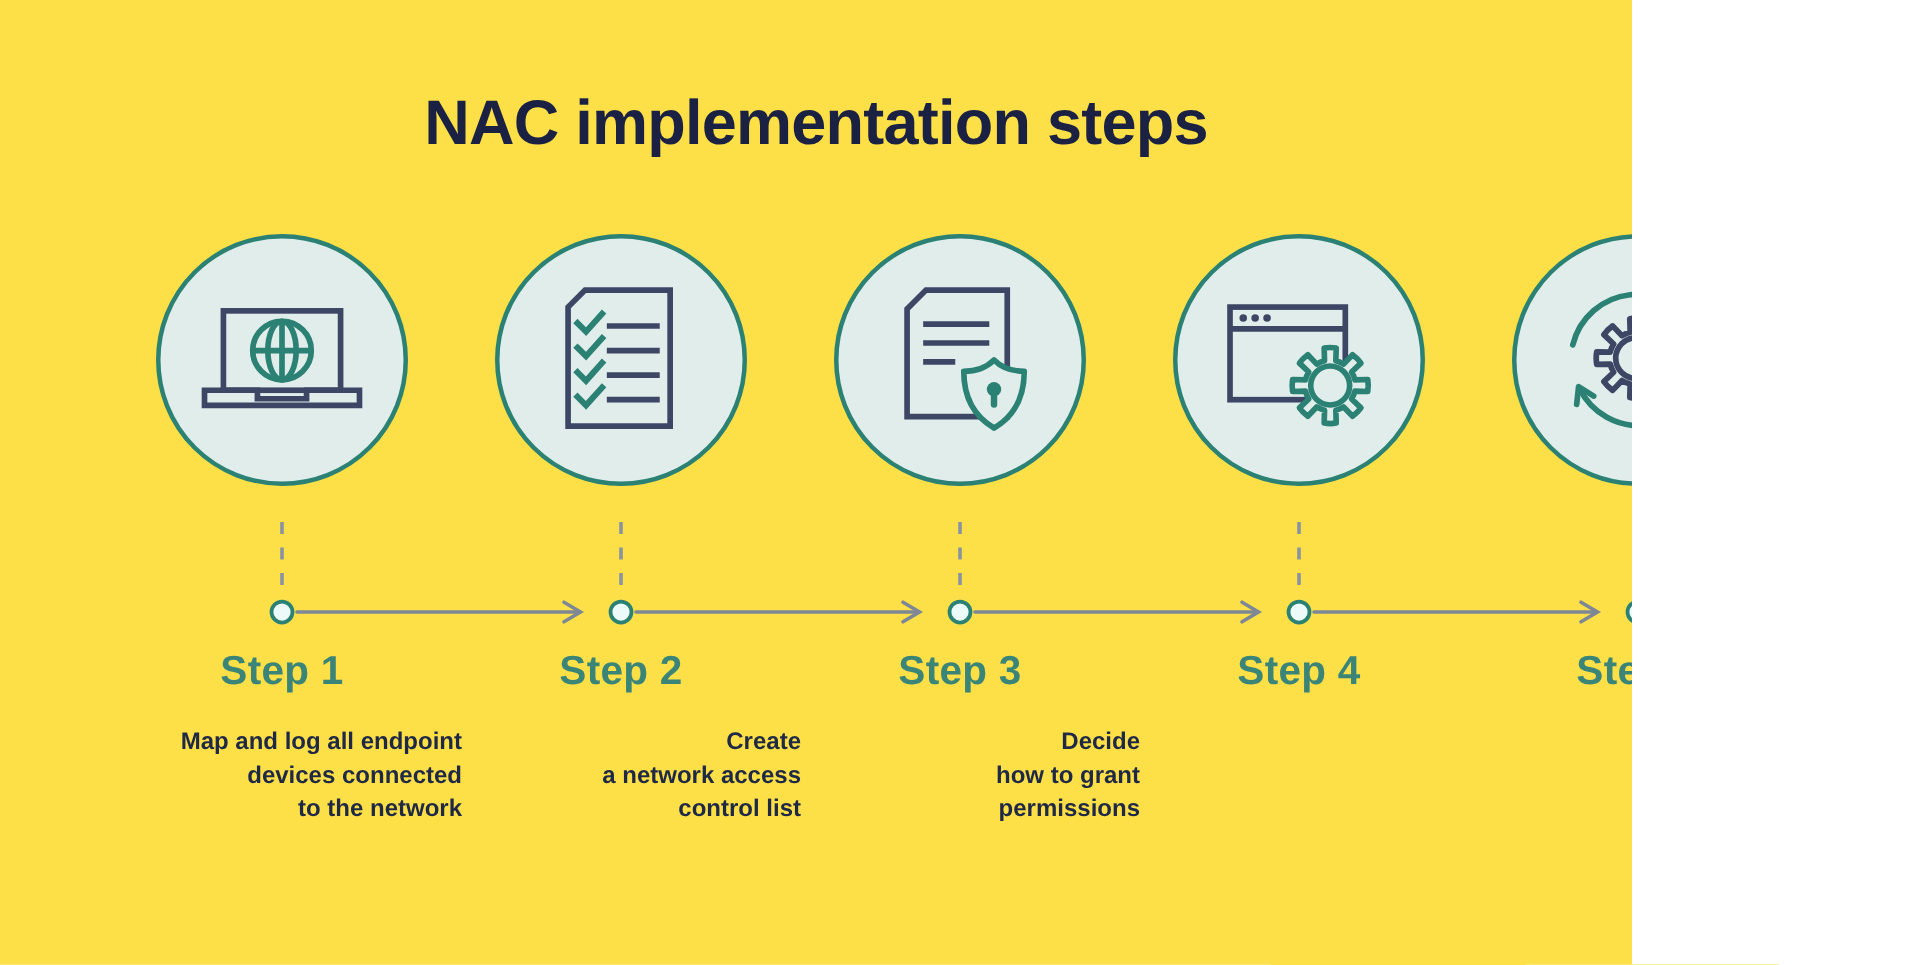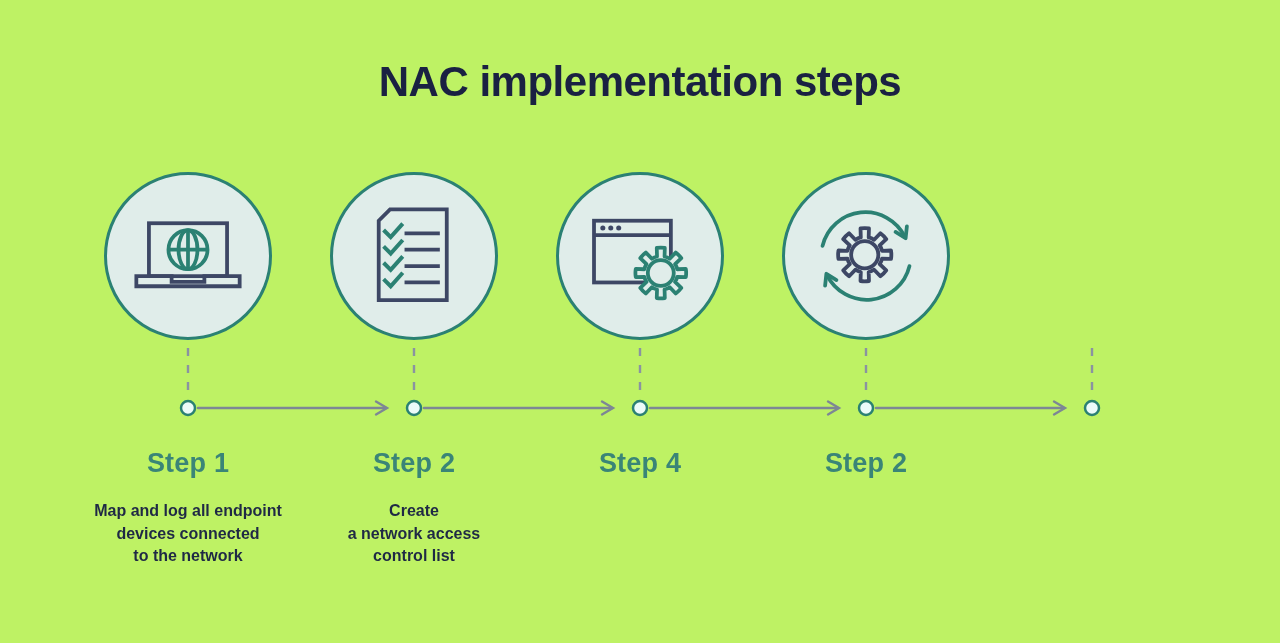--- a/index.html
+++ b/index.html
@@ -1,44 +1,44 @@
 <!DOCTYPE html>
 <html><head>
 <meta charset="utf-8">
 <style>
   * { box-sizing: border-box; }
   html, body { margin: 0; padding: 0; }
   body { font-family: "Liberation Sans", "DejaVu Sans", sans-serif; }
 
   .canvas {
     position: relative;
-    width: 1280px;
+    width: 1088px;
     height: 643px;
-    background: #bef264;
+    background: #fde047;
     overflow: hidden;
   }
 
   .page-title {
     position: absolute;
     top: 58px;
     left: 0;
     width: 100%;
     margin: 0;
     text-align: center;
     font-size: 42px;
     line-height: 48px;
     font-weight: 700;
     letter-spacing: -0.5px;
     color: #1a2142;
   }
 
   .steps {
     position: absolute;
     left: 75px;
-    top: 172px;
+    top: 156px;
     width: 1130px;
     display: flex;
   }
 
   .step {
     width: 226px;
     display: flex;
     flex-direction: column;
     align-items: center;
   }
@@ -65,21 +65,21 @@
     letter-spacing: 0.2px;
   }
 
   .step-desc {
     margin: 20px 0 0 0;
     width: 240px;
     font-size: 16px;
     line-height: 22.5px;
     font-weight: 700;
     color: #1f2945;
-    text-align: center;
+    text-align: right;
     white-space: pre-line;
   }
 
   .timeline {
     position: absolute;
     left: 0;
     top: 340px;
     width: 1280px;
     height: 100px;
     display: block;
@@ -156,20 +156,41 @@
             <line x1="44" y1="71" x2="69" y2="71"></line>
           </g>
         </svg>
       </div>
       <h2 class="step-label">Step 2</h2>
       <p class="step-desc">Create
 a network access
 control list</p>
     </div>
 
+    <div class="step">
+      <div class="icon-circle">
+        <svg class="icon-svg" viewBox="0 0 100 100" xmlns="http://www.w3.org/2000/svg">
+          <path d="M32 13 H75 V80 H22 V23 Z" fill="none" stroke="#3d4765" stroke-width="3" stroke-linejoin="miter"></path>
+          <g stroke="#3d4765" stroke-width="3" stroke-linecap="square">
+            <line x1="32" y1="31" x2="64" y2="31"></line>
+            <line x1="32" y1="41" x2="64" y2="41"></line>
+            <line x1="32" y1="51" x2="46" y2="51"></line>
+          </g>
+          <path d="M68 50 C 72 54, 78 56, 84 56 C 84 67.5, 80 79, 68 86 C 56 79, 52 67.5, 52 56 C 58 56, 64 54, 68 50 Z" fill="#e0edea" stroke="#2b8173" stroke-width="3" stroke-linejoin="round"></path>
+          <g>
+            <circle cx="68" cy="65.5" r="3.8" fill="#2b8173"></circle>
+            <line x1="68" y1="67" x2="68" y2="73.5" stroke="#2b8173" stroke-width="3.4" stroke-linecap="round"></line>
+          </g>
+        </svg>
+      </div>
+      <h2 class="step-label">Step 3</h2>
+      <p class="step-desc">Decide
+how to grant
+permissions</p>
+    </div>
 
     <div class="step">
       <div class="icon-circle">
         <svg class="icon-svg" viewBox="0 0 100 100" xmlns="http://www.w3.org/2000/svg">
           <rect x="13.5" y="22" width="61" height="49" fill="none" stroke="#3d4765" stroke-width="3"></rect>
           <line x1="13.5" y1="33.5" x2="74.5" y2="33.5" stroke="#3d4765" stroke-width="3"></line>
           <g fill="#3d4765">
             <circle cx="20.5" cy="27.8" r="2"></circle>
             <circle cx="26.8" cy="27.8" r="2"></circle>
             <circle cx="33.1" cy="27.8" r="2"></circle>

